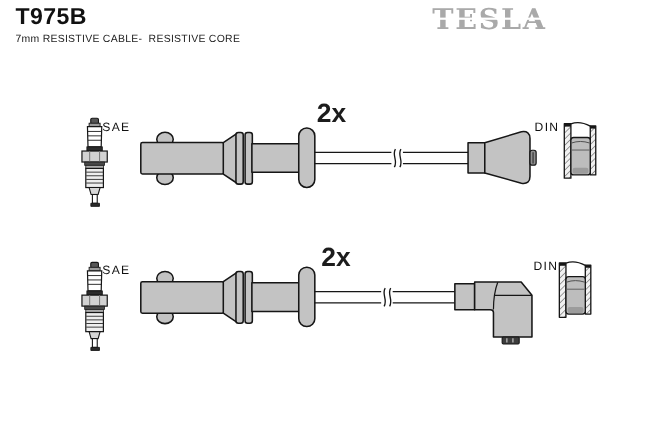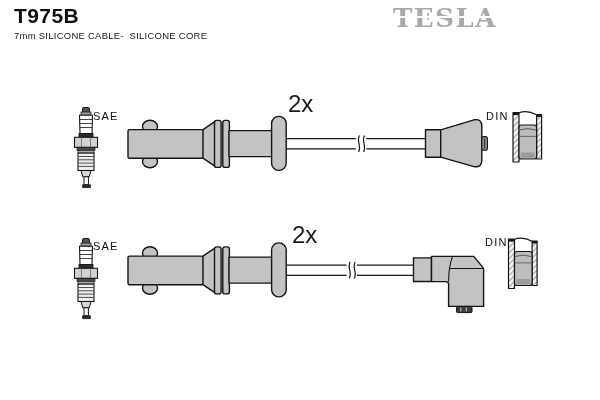--- a/index.html
+++ b/index.html
@@ -6,30 +6,30 @@
   #page{position:relative;width:600px;height:400px;background:#ffffff;overflow:hidden;
         font-family:"Liberation Sans",sans-serif;color:#161616;}
   .abs{position:absolute;}
   #title{left:14px;top:4px;font-size:21px;font-weight:bold;letter-spacing:.4px;color:#111;}
   #subtitle{left:14px;top:30px;font-size:9.5px;letter-spacing:.25px;color:#222;white-space:pre;}
   #brand{left:393px;top:4px;width:102px;height:28px;}
   #brand .word{font-family:"DejaVu Serif",serif;font-weight:bold;font-size:26px;line-height:28px;
         color:#a9a9a9;letter-spacing:1.5px;}
   #brand .stripe{position:absolute;left:-2px;top:11.5px;width:104px;height:2.6px;background:#ffffff;}
   .std-label{font-size:11px;font-weight:normal;letter-spacing:1.2px;color:#111;}
-  .qty-label{font-size:24px;font-weight:400;line-height:1;color:#1c1c1c;}
+  .qty-label{font-size:24px;font-weight:700;line-height:1;color:#1c1c1c;}
   svg{position:absolute;left:0;top:0;}
 </style>
 </head>
 <body>
 
 <div id="page">
 
   <div id="title" class="abs">T975B</div>
-  <div id="subtitle" class="abs">7mm SILICONE CABLE-  SILICONE CORE</div>
+  <div id="subtitle" class="abs">7mm RESISTIVE CABLE-  RESISTIVE CORE</div>
   <div id="brand" class="abs">
     <div class="word">TESLA</div>
     <div class="stripe"></div>
   </div>
 
   <svg width="600" height="400" viewBox="0 0 600 400">
     <defs>
       <pattern id="hatch" width="4" height="4" patternUnits="userSpaceOnUse" patternTransform="rotate(45)">
         <rect width="4" height="4" fill="#f1f1f1"></rect>
         <line x1="0" y1="0" x2="0" y2="4" stroke="#6a6a6a" stroke-width="1.2"></line>

